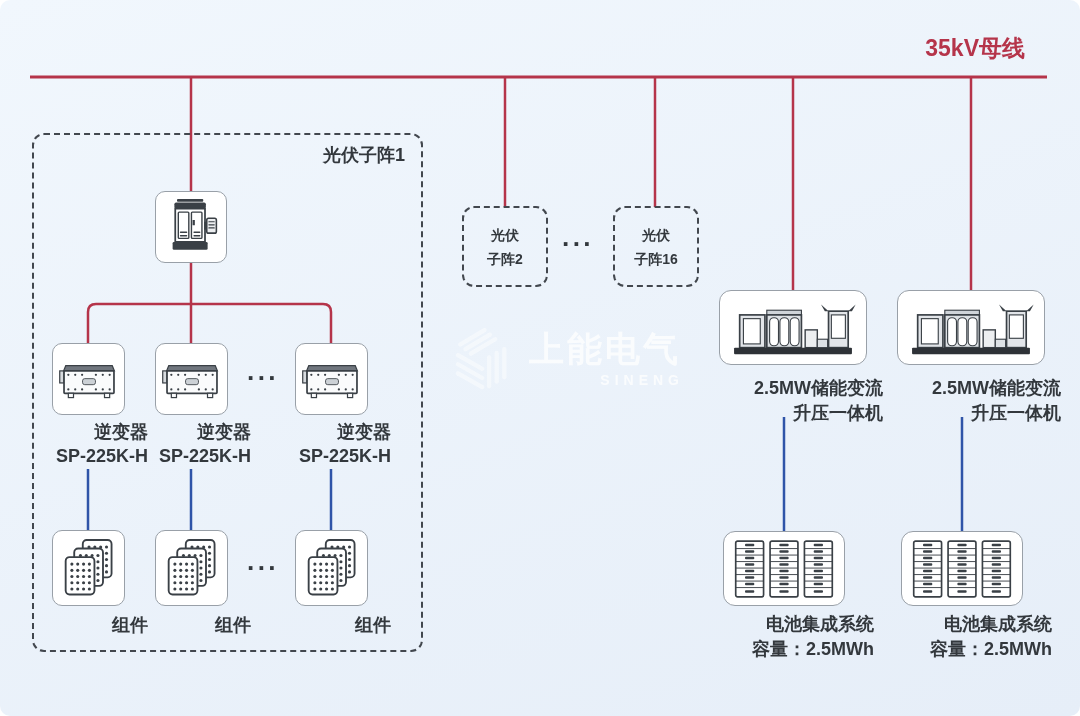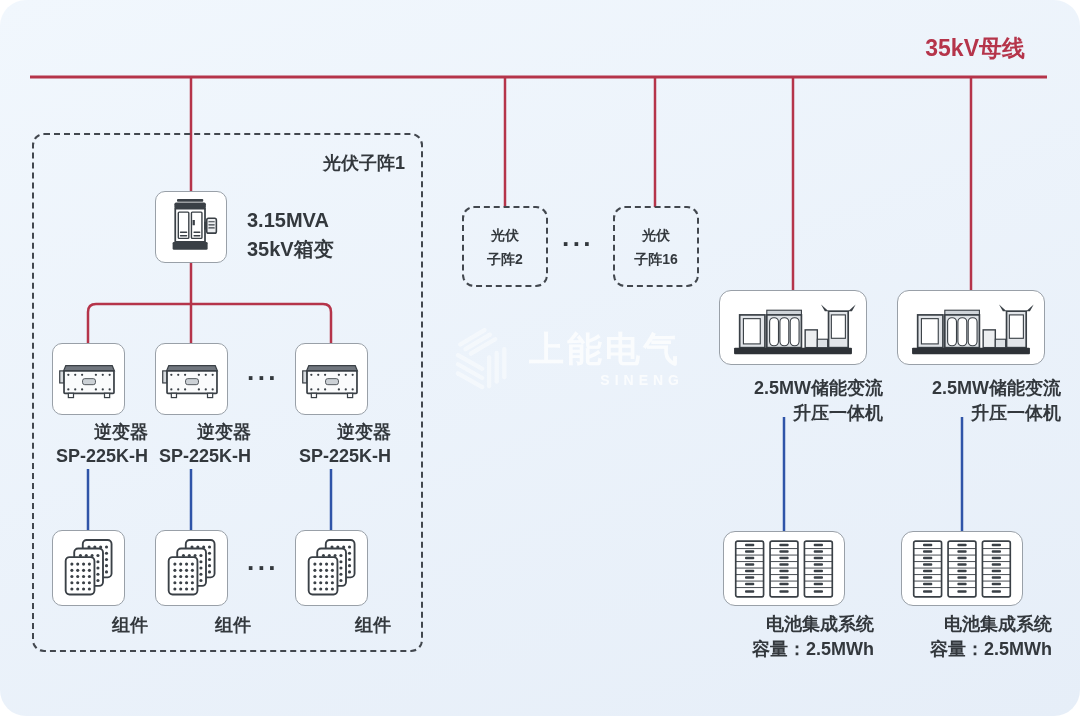--- a/index.html
+++ b/index.html
@@ -1,30 +1,30 @@
 <!DOCTYPE html>
 <html><head>
 <meta charset="utf-8">
 <style>
   html,body{margin:0;padding:0;background:#ffffff;}
   body{font-family:"Liberation Sans","DejaVu Sans",sans-serif;}
-  .canvas{position:relative;width:1080px;height:716px;border-radius:26px;
+  .canvas{position:relative;width:1080px;height:716px;border-radius:10px;
           background:linear-gradient(160deg,#f1f7fd 0%,#e6eef8 100%);overflow:hidden;}
   svg.wires{position:absolute;left:0;top:0;width:1080px;height:716px;}
   .box{position:absolute;box-sizing:border-box;background:#fff;border:1.5px solid #99a0a8;
        border-radius:10px;display:flex;align-items:center;justify-content:center;z-index:2;}
   .dashed{position:absolute;box-sizing:border-box;border:2px dashed #42474e;border-radius:12px;z-index:1;}
   .cap{position:absolute;color:#33383d;font-weight:600;text-align:right;z-index:2;}
   .cap div{white-space:nowrap;}
   .dots{position:absolute;color:#33383d;font-weight:700;font-size:26px;letter-spacing:2px;
         text-align:center;z-index:2;line-height:20px;}
   .busbar-label{position:absolute;left:855px;top:33px;width:170px;text-align:right;
         font-size:23px;font-weight:700;color:#b5344a;z-index:2;}
   .pv1-label{position:absolute;left:245px;top:143px;width:160px;text-align:right;
-        font-size:18px;font-weight:600;color:#33383d;z-index:2;margin-top:8px;}
+        font-size:18px;font-weight:600;color:#33383d;z-index:2;}
   .subarray{display:flex;flex-direction:column;align-items:center;justify-content:center;
         font-size:14px;line-height:24px;font-weight:600;color:#33383d;}
   .tx-cap{left:247px;top:206px;text-align:left;font-size:20px;line-height:29px;}
   .watermark{position:absolute;left:445px;top:320px;width:260px;height:86px;z-index:1;
         opacity:0.78;pointer-events:none;}
   .wm-brand{position:absolute;left:84px;top:6px;font-size:35px;font-weight:700;color:#ffffff;
         letter-spacing:3px;white-space:nowrap;}
   .wm-latin{position:absolute;left:84px;top:52px;width:155px;text-align:right;font-size:14px;
         font-weight:700;color:#ffffff;letter-spacing:5px;}
   .defs-holder{position:absolute;width:0;height:0;overflow:hidden;}
@@ -181,24 +181,20 @@
   <div class="busbar-label">35kV母线</div>
 
   <div class="dashed" style="left:32px;top:133px;width:391px;height:519px;"></div>
   <div class="pv1-label">光伏子阵1</div>
 
   <div class="box" style="left:155px;top:191px;width:72px;height:72px;">
     <svg width="56" height="60" viewBox="0 0 64 68">
         <use href="#ic-transformer"></use>
       </svg>
   </div>
-  <div class="cap tx-cap">
-    <div>3.15MVA</div>
-    <div>35kV箱变</div>
-  </div>
 
   <div class="box" style="left:52px;top:343px;width:73px;height:72px;">
     <svg width="62" height="45" viewBox="0 0 72 52">
         <use href="#ic-inverter"></use>
       </svg>
   </div>
   <div class="box" style="left:155px;top:343px;width:73px;height:72px;">
     <svg width="62" height="45" viewBox="0 0 72 52">
         <use href="#ic-inverter"></use>
       </svg>

